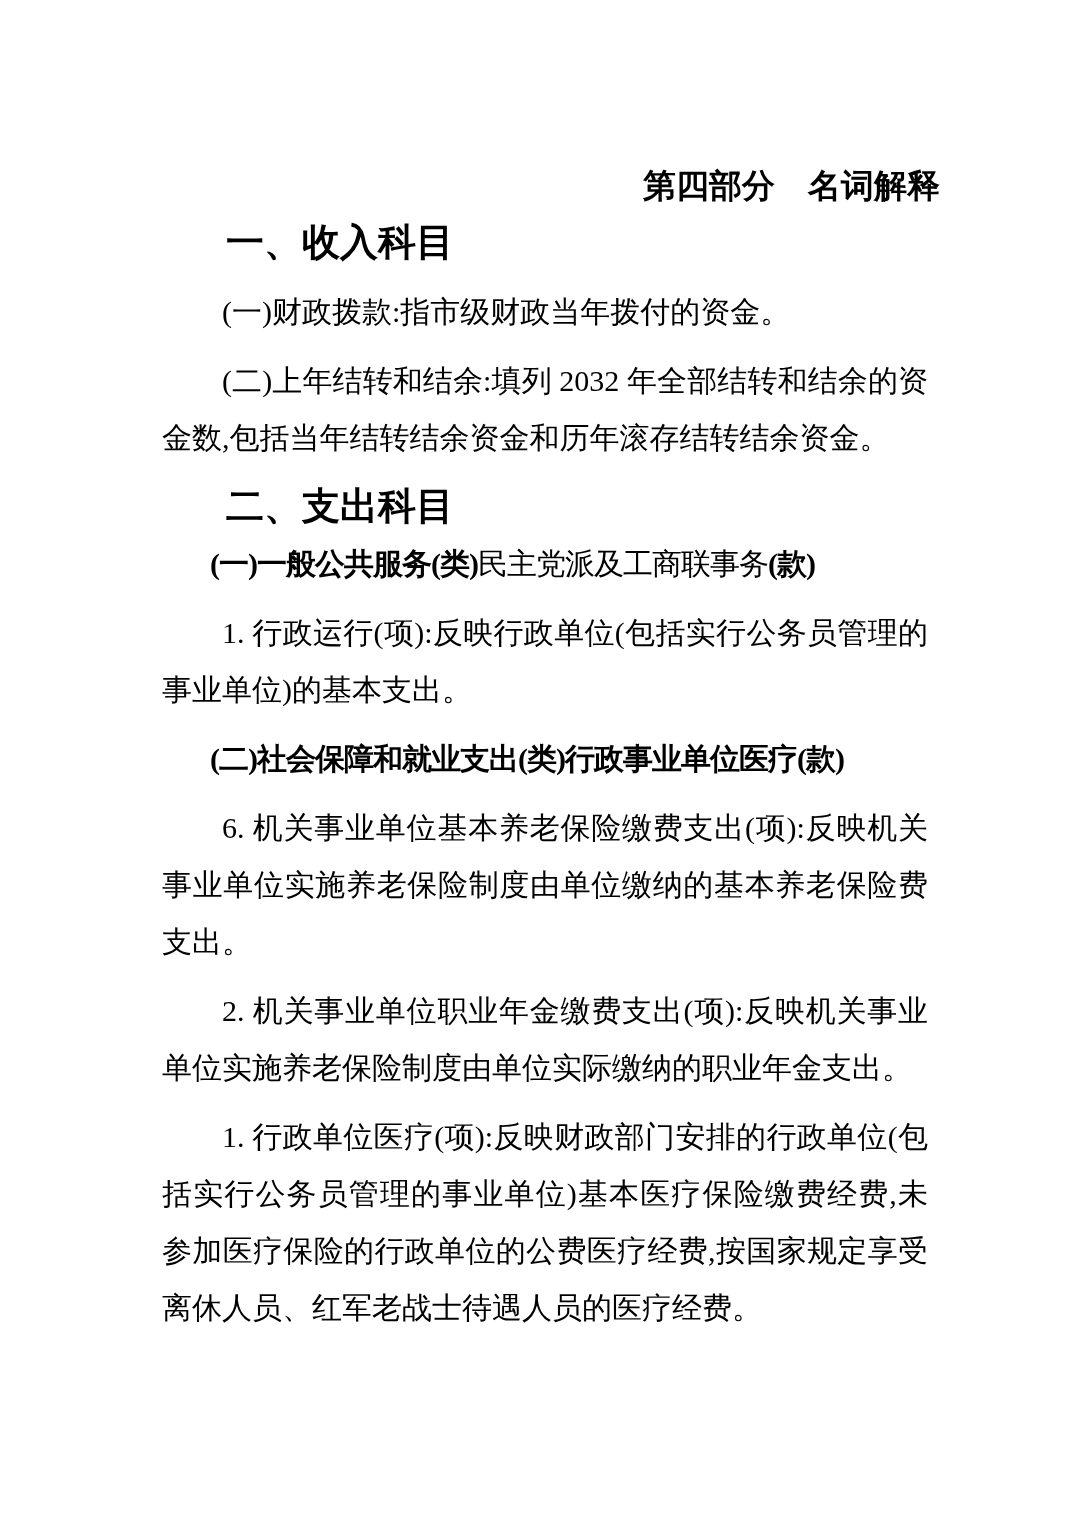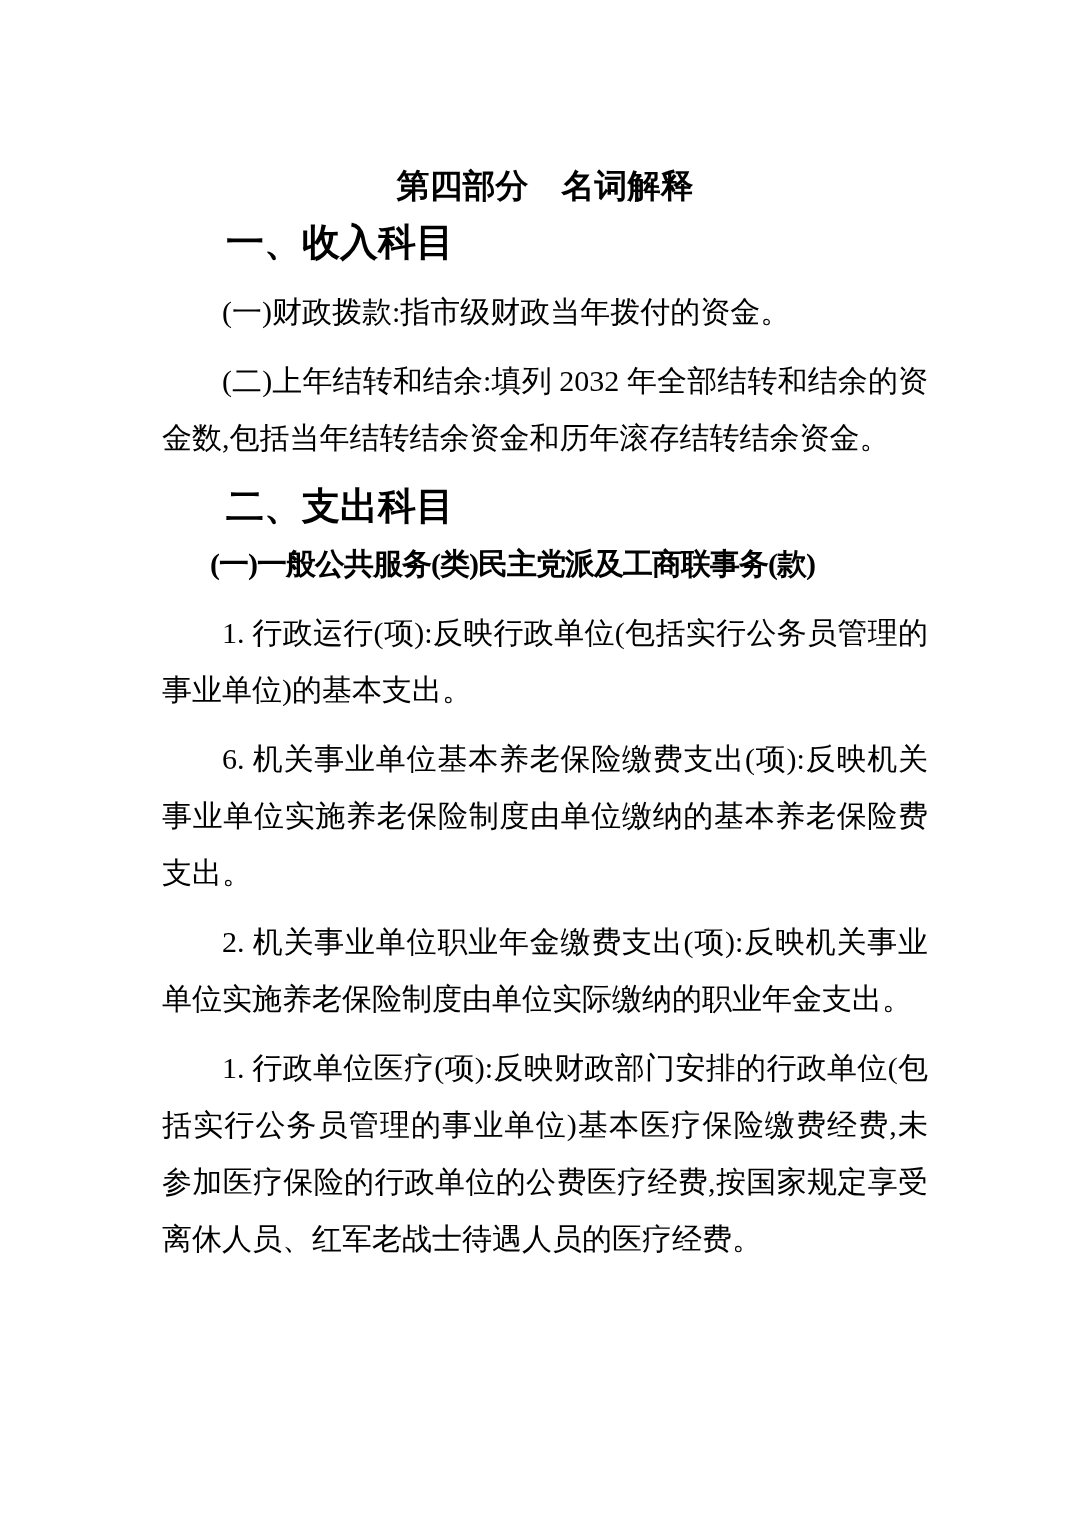--- a/index.html
+++ b/index.html
@@ -14,21 +14,21 @@
     box-sizing: border-box;
     width: 1074px;
     height: 1520px;
     padding: 157px 134px 0 150px;
     font-family: "Liberation Serif", "DejaVu Serif", serif;
     font-size: 30px;
     line-height: 57px;
   }
   .doc-title {
     margin: 0;
-    text-align: center;
+    text-align: right;
     font-family: "Liberation Sans", "DejaVu Sans", sans-serif;
     font-weight: 700;
     font-size: 33px;
     line-height: 57px;
   }
   .sec-heading {
     margin: 0;
     text-indent: 2em;
     font-family: "Liberation Sans", "DejaVu Sans", sans-serif;
     font-weight: 700;
@@ -41,21 +41,21 @@
     text-align: justify;
   }
   .cat-title {
     margin: 0;
     text-indent: 2em;
     font-weight: 700;
     white-space: nowrap;
     letter-spacing: -1px;
     text-align: left;
   }
-  .cat-title .regular { font-weight: 700; }
+  .cat-title .regular { font-weight: 400; }
 </style>
 </head>
 <body>
 
 <div class="page">
 
   <h1 class="doc-title">第四部分　名词解释</h1>
 
   <h2 class="sec-heading">一、收入科目</h2>
 
@@ -63,20 +63,21 @@
 
   <p class="para">(二)上年结转和结余:填列 2032 年全部结转和结余的资金数,包括当年结转结余资金和历年滚存结转结余资金。</p>
 
   <h2 class="sec-heading">二、支出科目</h2>
 
   <p class="cat-title"><span class="bold">(一)一般公共服务(类)</span><span class="regular">民主党派及工商联事务</span><span class="bold">(款)</span></p>
 
   <p class="para">1. 行政运行(项):反映行政单位(包括实行公务员管理的事业单位)的基本支出。</p>
 
 
+  <p class="cat-title">(二)社会保障和就业支出(类)行政事业单位医疗(款)</p>
 
   <p class="para">6. 机关事业单位基本养老保险缴费支出(项):反映机关事业单位实施养老保险制度由单位缴纳的基本养老保险费支出。</p>
 
   <p class="para">2. 机关事业单位职业年金缴费支出(项):反映机关事业单位实施养老保险制度由单位实际缴纳的职业年金支出。</p>
 
 
   <p class="para">1. 行政单位医疗(项):反映财政部门安排的行政单位(包括实行公务员管理的事业单位)基本医疗保险缴费经费,未参加医疗保险的行政单位的公费医疗经费,按国家规定享受离休人员、红军老战士待遇人员的医疗经费。</p>
 
 </div>
 

